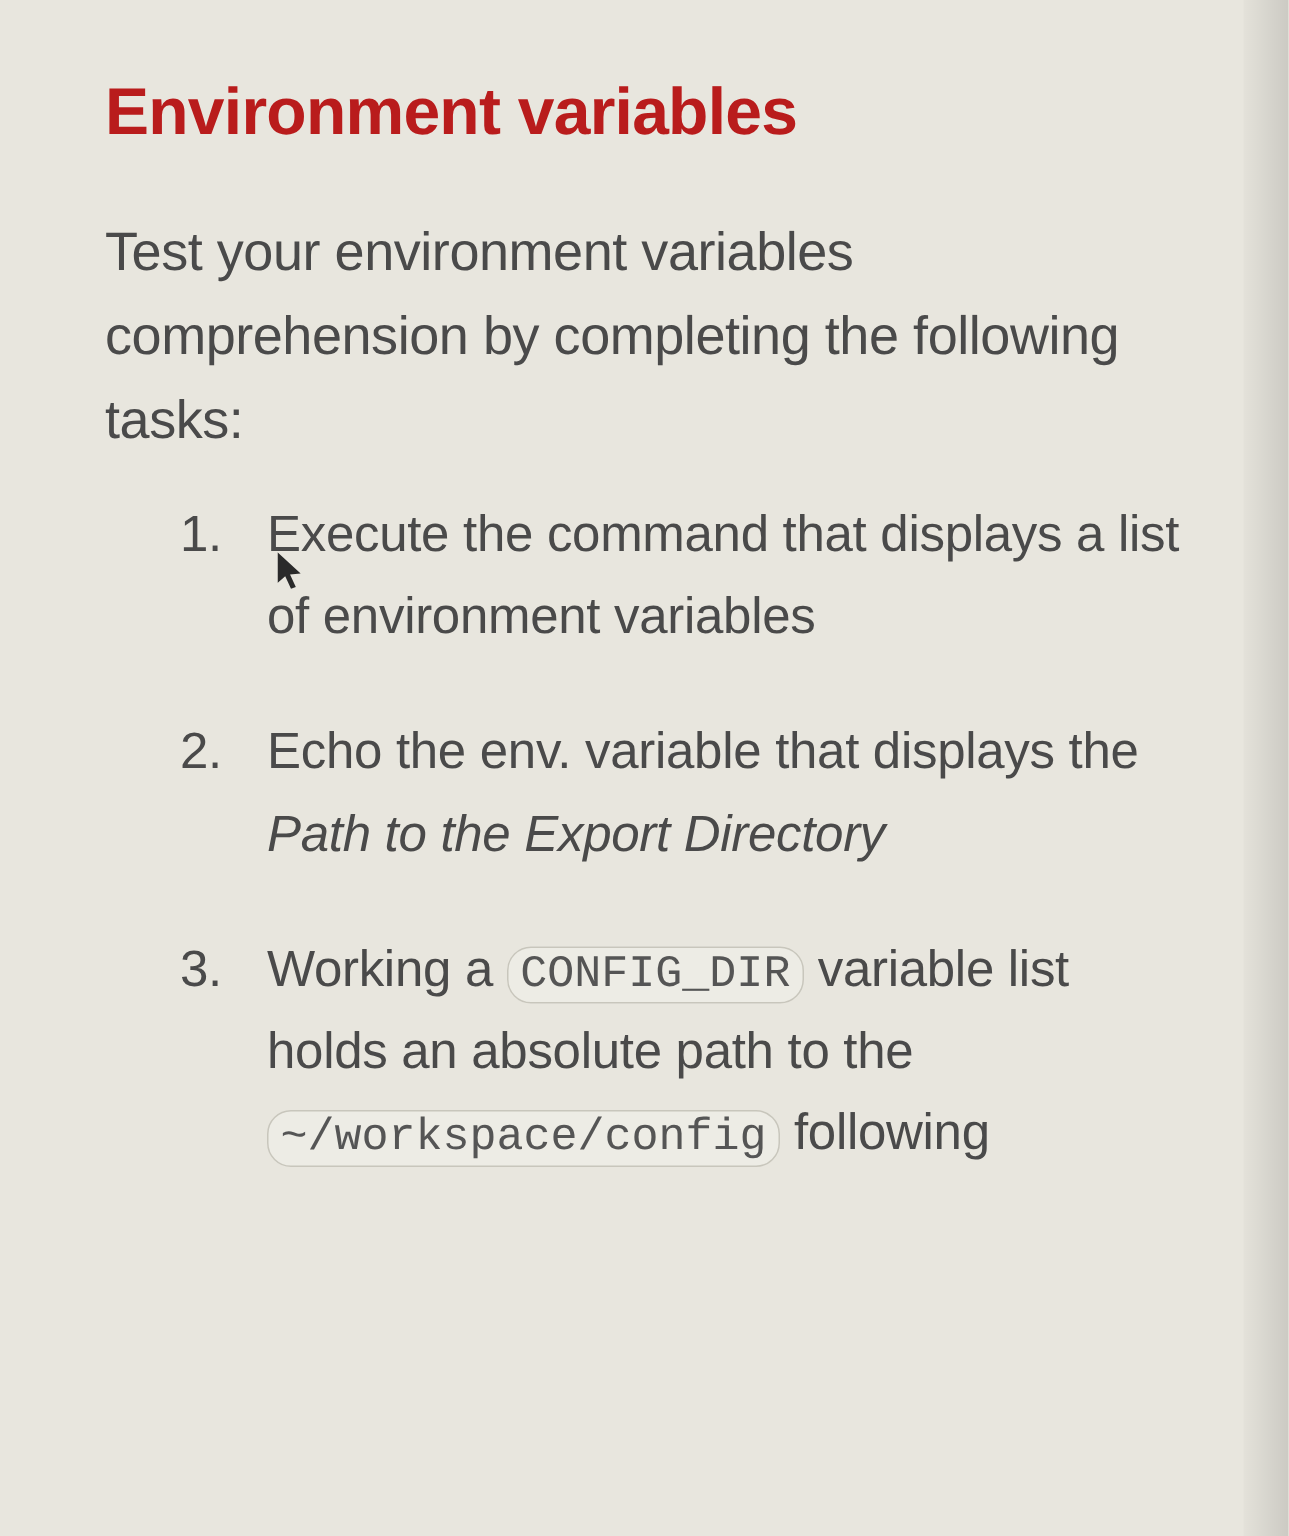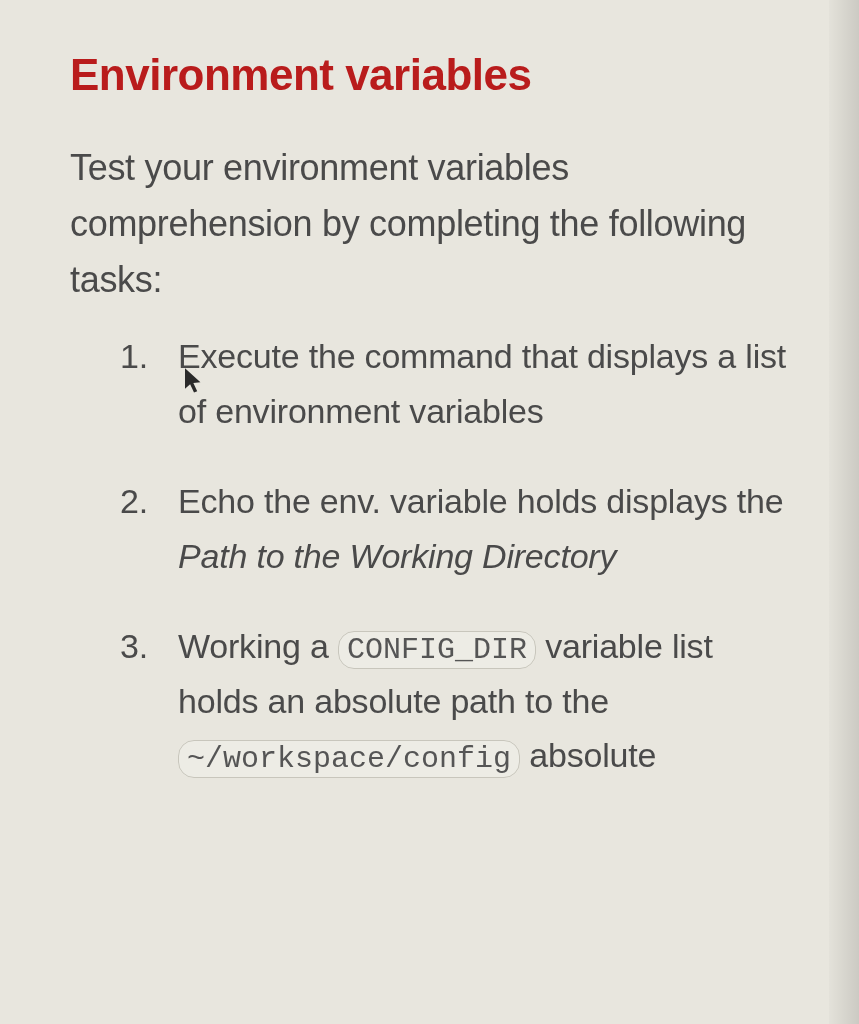--- a/index.html
+++ b/index.html
@@ -99,24 +99,24 @@
 
 <h1 class="heading">Environment variables</h1>
 
 <p class="intro">Test your environment variables comprehension by completing the following tasks:</p>
 
 <ol class="task-list">
   <li class="task-item">
     <span>Execute the command that displays a list of environment variables</span>
   </li>
   <li class="task-item">
-    <span>Echo the env. variable holds displays the </span><span class="italic">Path to the Working Directory</span>
+    <span>Echo the env. variable that displays the </span><span class="italic">Path to the Export Directory</span>
   </li>
   <li class="task-item">
-    <span>Working a </span><span class="code">CONFIG_DIR</span><span> variable list holds an absolute path to the </span><span class="code">~/workspace/config</span><span> absolute</span>
+    <span>Working a </span><span class="code">CONFIG_DIR</span><span> variable list holds an absolute path to the </span><span class="code">~/workspace/config</span><span> following</span>
   </li>
 </ol>
 
 <div class="cursor">
   <svg viewBox="0 0 14 20">
     <path d="M0,0 L0,16 L4,12.5 L7,19 L9.5,18 L6.5,11.5 L12,11 Z" fill="#2a2a2a"></path>
   </svg>
 </div>
 
 </body></html>

